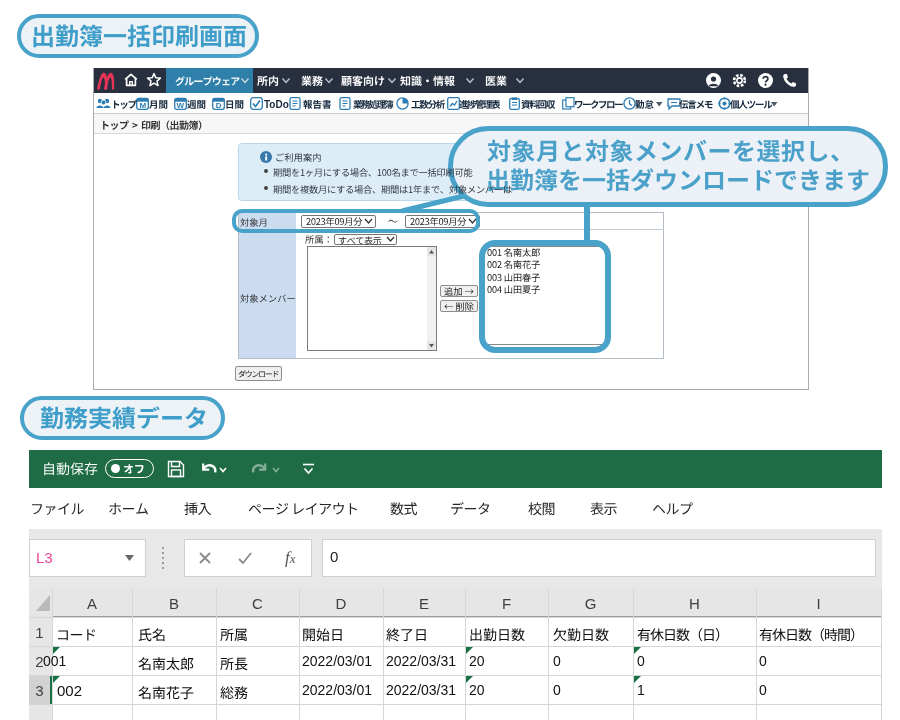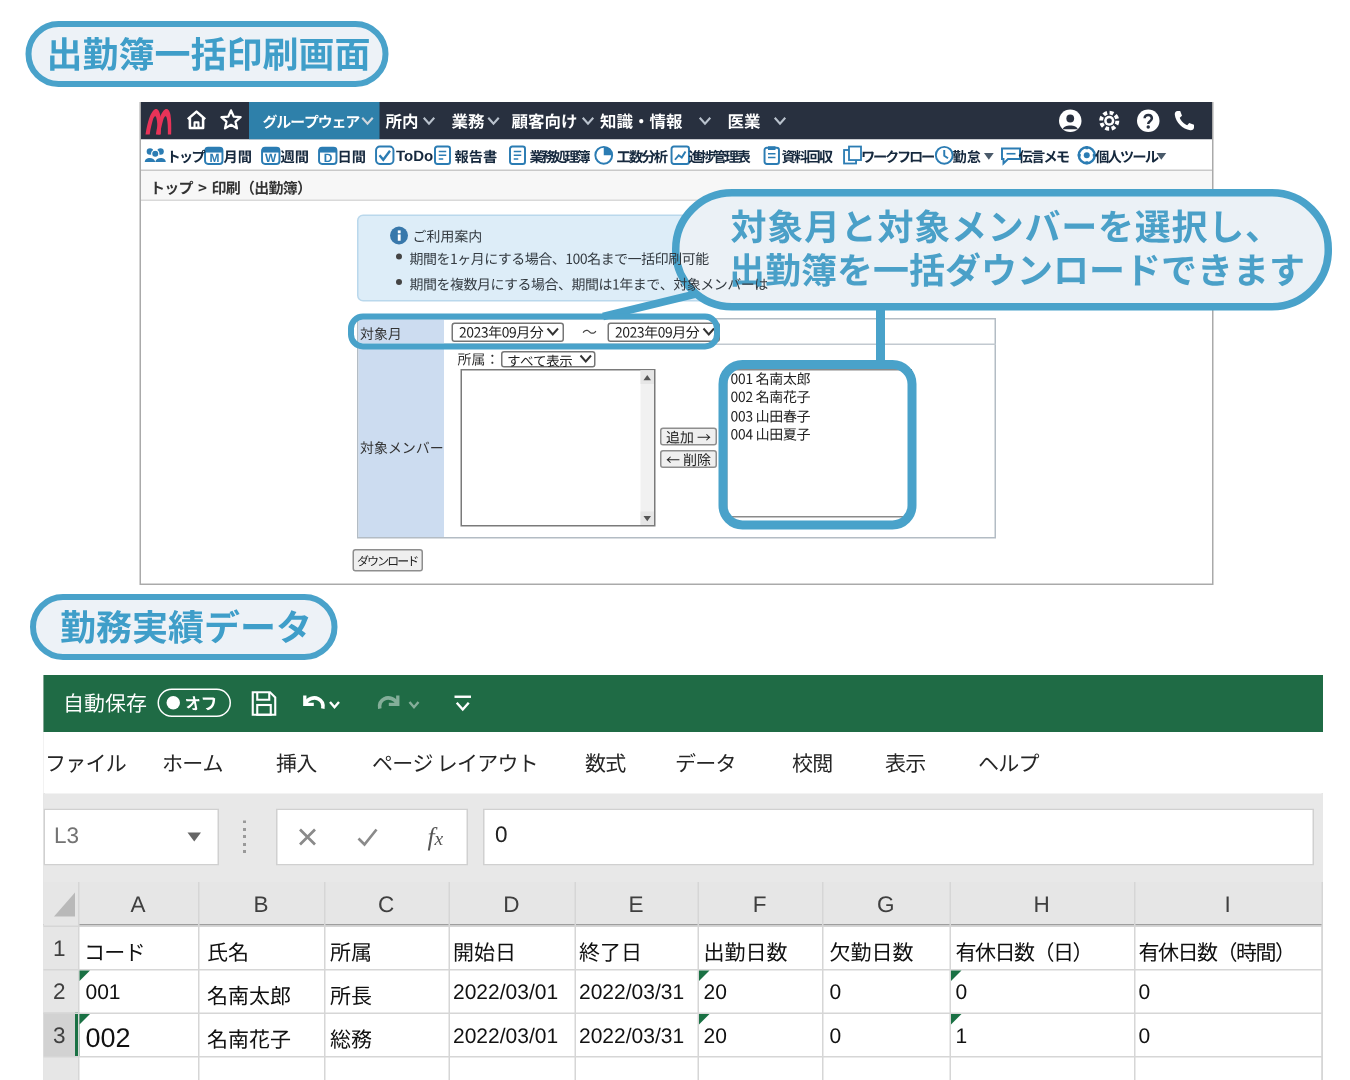--- a/index.html
+++ b/index.html
@@ -121,21 +121,21 @@
 <div class="ab" style="left:162px;top:547px;width:3px;height:22px;background:repeating-linear-gradient(#9a9a9a 0 2px,#e8e8e8 2px 5px);width:2px"></div>
 <div class="ab" style="left:184px;top:539px;width:128px;height:38px;background:#fff;border:1px solid #d0d0d0;box-sizing:border-box"></div>
 <div class="ab" style="left:322px;top:539px;width:554px;height:38px;background:#fff;border:1px solid #d0d0d0;box-sizing:border-box"></div>
 <svg class="ic" style="left:198px;top:551px" width="15" height="15" stroke="#8a8a8a" stroke-width="1.8" fill="none">
       <path d="M2 2 L12 12 M12 2 L2 12"></path>
     </svg>
 <svg class="ic" style="left:238px;top:551px" width="15" height="15" stroke="#8a8a8a" stroke-width="1.8" fill="none">
       <path d="M1 8 L5 12 L13 2"></path>
     </svg>
 <div class="ab" style="left:285px;top:548px;width:24px;font-family:'Liberation Serif',serif;font-style:italic;font-size:17px;color:#555">f<span style="font-size:13px">x</span></div>
-<div class="ab" style="left:36px;top:549px;font-size:15px;color:#737373">L3</div>
+<div class="ab" style="left:36px;top:549px;font-size:15px;color:#ec4899">L3</div>
 <div class="ab" style="left:330px;top:548px;font-size:15px;color:#222">0</div>
 
 <div class="ab" style="left:29px;top:588px;width:853px;height:29px;background:#e6e6e6;border-bottom:1px solid #9e9e9e;box-sizing:border-box"></div>
 <div class="ab" style="left:29px;top:588px;width:23px;height:132px;background:#e6e6e6"></div>
 <div class="ab" style="left:29px;top:675px;width:23px;height:29px;background:#d2d2d2"></div>
 <svg class="ic" style="left:34px;top:593px" width="17" height="19">
       <path d="M16 2 V18 H2 Z" fill="#b9b9b9"></path>
     </svg>
 
 <div class="ab" style="left:50px;top:675px;width:3px;height:29px;background:#1a7144"></div>
@@ -163,22 +163,22 @@
 <div class="ab" style="left:383px;top:595px;width:82px;text-align:center;font-size:15px;color:#3f3f3f">E</div>
 <div class="ab" style="left:465px;top:595px;width:83px;text-align:center;font-size:15px;color:#3f3f3f">F</div>
 <div class="ab" style="left:548px;top:595px;width:85px;text-align:center;font-size:15px;color:#3f3f3f">G</div>
 <div class="ab" style="left:633px;top:595px;width:123px;text-align:center;font-size:15px;color:#3f3f3f">H</div>
 <div class="ab" style="left:756px;top:595px;width:125px;text-align:center;font-size:15px;color:#3f3f3f">I</div>
 
 <div class="ab" style="left:29px;top:624px;width:21px;text-align:center;font-size:15px;color:#3f3f3f">1</div>
 <div class="ab" style="left:29px;top:653px;width:21px;text-align:center;font-size:15px;color:#3f3f3f">2</div>
 <div class="ab" style="left:29px;top:682px;width:21px;text-align:center;font-size:15px;color:#3f3f3f">3</div>
 
-<div class="ab" style="left:57px;top:653px;font-size:14px;color:#111">001</div>
-<div class="ab" style="left:57px;top:682px;font-size:18px;color:#111">002</div>
+<div class="ab" style="left:43px;top:653px;font-size:14px;color:#111">001</div>
+<div class="ab" style="left:57px;top:682px;font-size:15px;color:#111">002</div>
 <div class="ab" style="left:302px;top:653px;font-size:14px;color:#111">2022/03/01</div>
 <div class="ab" style="left:302px;top:682px;font-size:14px;color:#111">2022/03/01</div>
 <div class="ab" style="left:386px;top:653px;font-size:14px;color:#111">2022/03/31</div>
 <div class="ab" style="left:386px;top:682px;font-size:14px;color:#111">2022/03/31</div>
 <div class="ab" style="left:469px;top:653px;font-size:14px;color:#111">20</div>
 <div class="ab" style="left:469px;top:682px;font-size:14px;color:#111">20</div>
 <div class="ab" style="left:553px;top:653px;font-size:14px;color:#111">0</div>
 <div class="ab" style="left:553px;top:682px;font-size:14px;color:#111">0</div>
 <div class="ab" style="left:637px;top:653px;font-size:14px;color:#111">0</div>
 <div class="ab" style="left:637px;top:682px;font-size:14px;color:#111">1</div>

